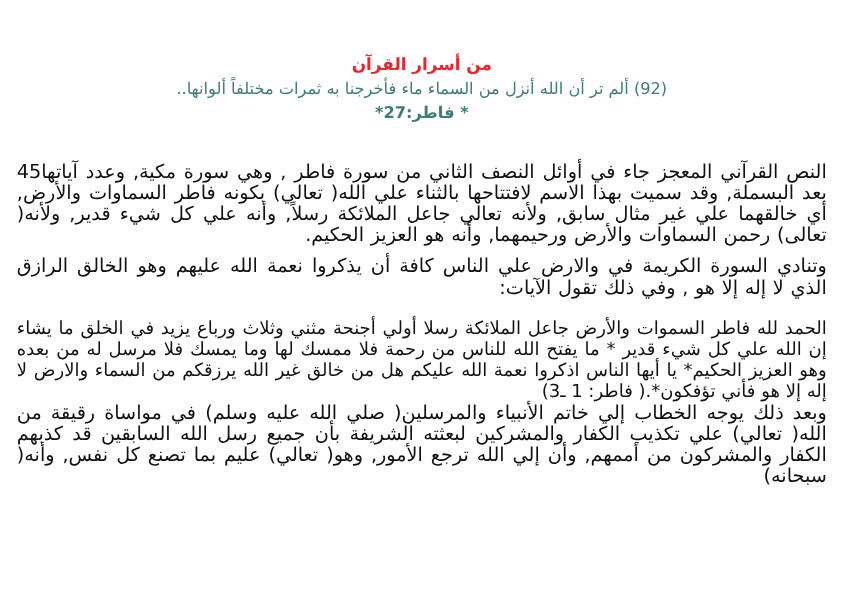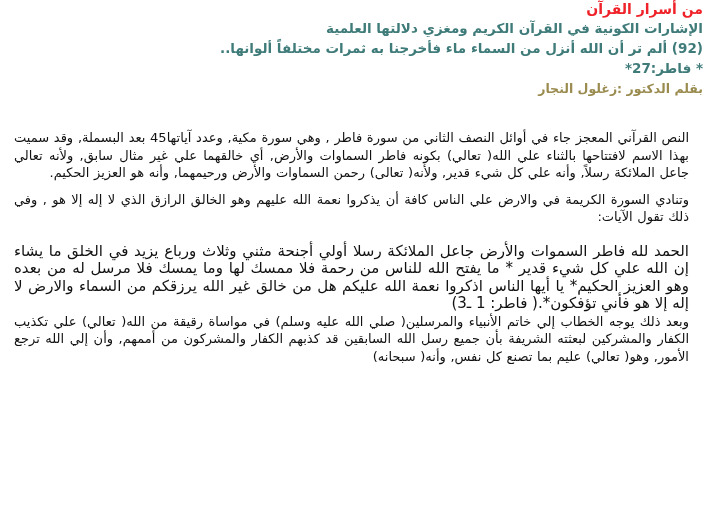--- a/index.html
+++ b/index.html
@@ -20,21 +20,22 @@
     width: 703px;
     height: 511px;
     box-sizing: border-box;
     padding: 0;
     background: #ffffff;
     position: relative;
   }
 
   
   .doc-header {
-    text-align: right;
+    padding-top: 45px;
+    text-align: center;
   }
 
   .title-main {
     color: #ef2229;
     font-size: 14px;
     font-weight: bold;
     line-height: 19px;
     direction: rtl;
     unicode-bidi: isolate;
     white-space: nowrap;
@@ -46,21 +47,21 @@
     font-weight: bold;
     line-height: 19px;
     direction: rtl;
     unicode-bidi: isolate;
     white-space: nowrap;
   }
 
   .title-verse {
     color: #3e7b79;
     font-size: 13.5px;
-    font-weight: bold;
+    font-weight: normal;
     line-height: 20px;
     direction: rtl;
     unicode-bidi: isolate;
     white-space: nowrap;
   }
 
   .title-ref {
     color: #3e7b79;
     font-size: 13.5px;
     font-weight: bold;
@@ -83,21 +84,21 @@
 
   
   .doc-body {
     padding: 0 14px 0 14px;
     direction: rtl;
     text-align: justify;
     text-align-last: right;
   }
 
   .para {
-    font-size: 13px;
+    font-size: 16px;
     line-height: 17.5px;
     color: #111111;
     direction: rtl;
     unicode-bidi: isolate;
     margin: 0;
     text-align: justify;
     text-align-last: right;
     word-spacing: 0.5px;
   }
 
@@ -116,24 +117,22 @@
     text-align-last: right;
   }
 </style>
 </head>
 <body>
 
 <div id="document-page">
 
   <div class="doc-header">
     <div class="title-main">من أسرار القرآن</div>
-    <div class="title-sub">الإشارات الكونية في القرآن الكريم ومغزي دلالتها العلمية</div>
     <div class="title-verse">(92) ألم تر أن الله أنزل من السماء ماء فأخرجنا به ثمرات مختلفاً ألوانها..</div>
     <div class="title-ref">* فاطر:27*</div>
-    <div class="title-author">بقلم الدكتور :زغلول النجار</div>
   </div>
 
   <div class="spacer-lg"></div>
 
   <div class="doc-body">
 
     <p class="para">النص القرآني المعجز جاء في أوائل النصف الثاني من سورة فاطر , وهي سورة مكية, وعدد آياتها45 بعد البسملة, وقد سميت بهذا الاسم لافتتاحها بالثناء علي الله( تعالي) بكونه فاطر السماوات والأرض, أي خالقهما علي غير مثال سابق, ولأنه تعالي جاعل الملائكة رسلاً, وأنه علي كل شيء قدير, ولأنه( تعالى) رحمن السماوات والأرض ورحيمهما, وأنه هو العزيز الحكيم.</p>
 
     <div class="spacer-sm"></div>
 

